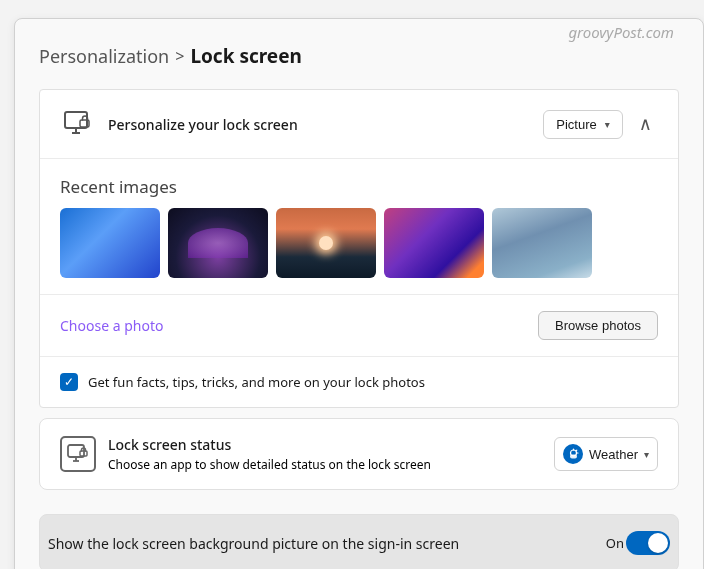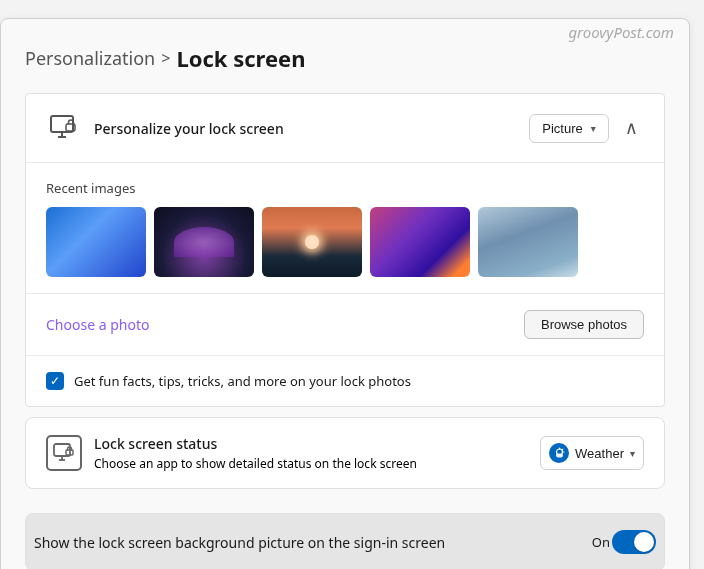--- a/index.html
+++ b/index.html
@@ -30,21 +30,21 @@
     .breadcrumb-personalization {
       font-size: 18px;
       color: #555;
       font-weight: 400;
     }
     .breadcrumb-arrow {
       font-size: 16px;
       color: #555;
     }
     .breadcrumb-current {
-      font-size: 22px;
+      font-size: 19px;
       font-weight: 700;
       color: #1a1a1a;
     }
     .watermark {
       position: absolute;
       top: 22px;
       right: 30px;
       font-size: 15px;
       color: #aaa;
       font-style: italic;
@@ -111,21 +111,21 @@
       color: #555;
       padding: 2px 6px;
       margin-left: 4px;
     }
     .lock-header-right {
       display: flex;
       align-items: center;
       gap: 6px;
     }
     .recent-images-label {
-      font-size: 13px;
+      font-size: 17px;
       color: #444;
       margin-bottom: 10px;
     }
     .images-row {
       display: flex;
       gap: 8px;
     }
     .thumb {
       width: 100px;
       height: 70px;
@@ -326,21 +326,21 @@
       font-size: 10px;
       color: #555;
     }
     .page-outer {
       position: relative;
       width: 704px;
       height: 569px;
       background: #f3f3f3;
       display: flex;
       align-items: flex-start;
-      justify-content: flex-start;
+      justify-content: flex-end;
       padding-top: 18px;
     }
   </style>
 </head>
 <body>
 
 <div class="page-outer">
   <span class="watermark">groovyPost.com</span>
   <div class="window">
 

